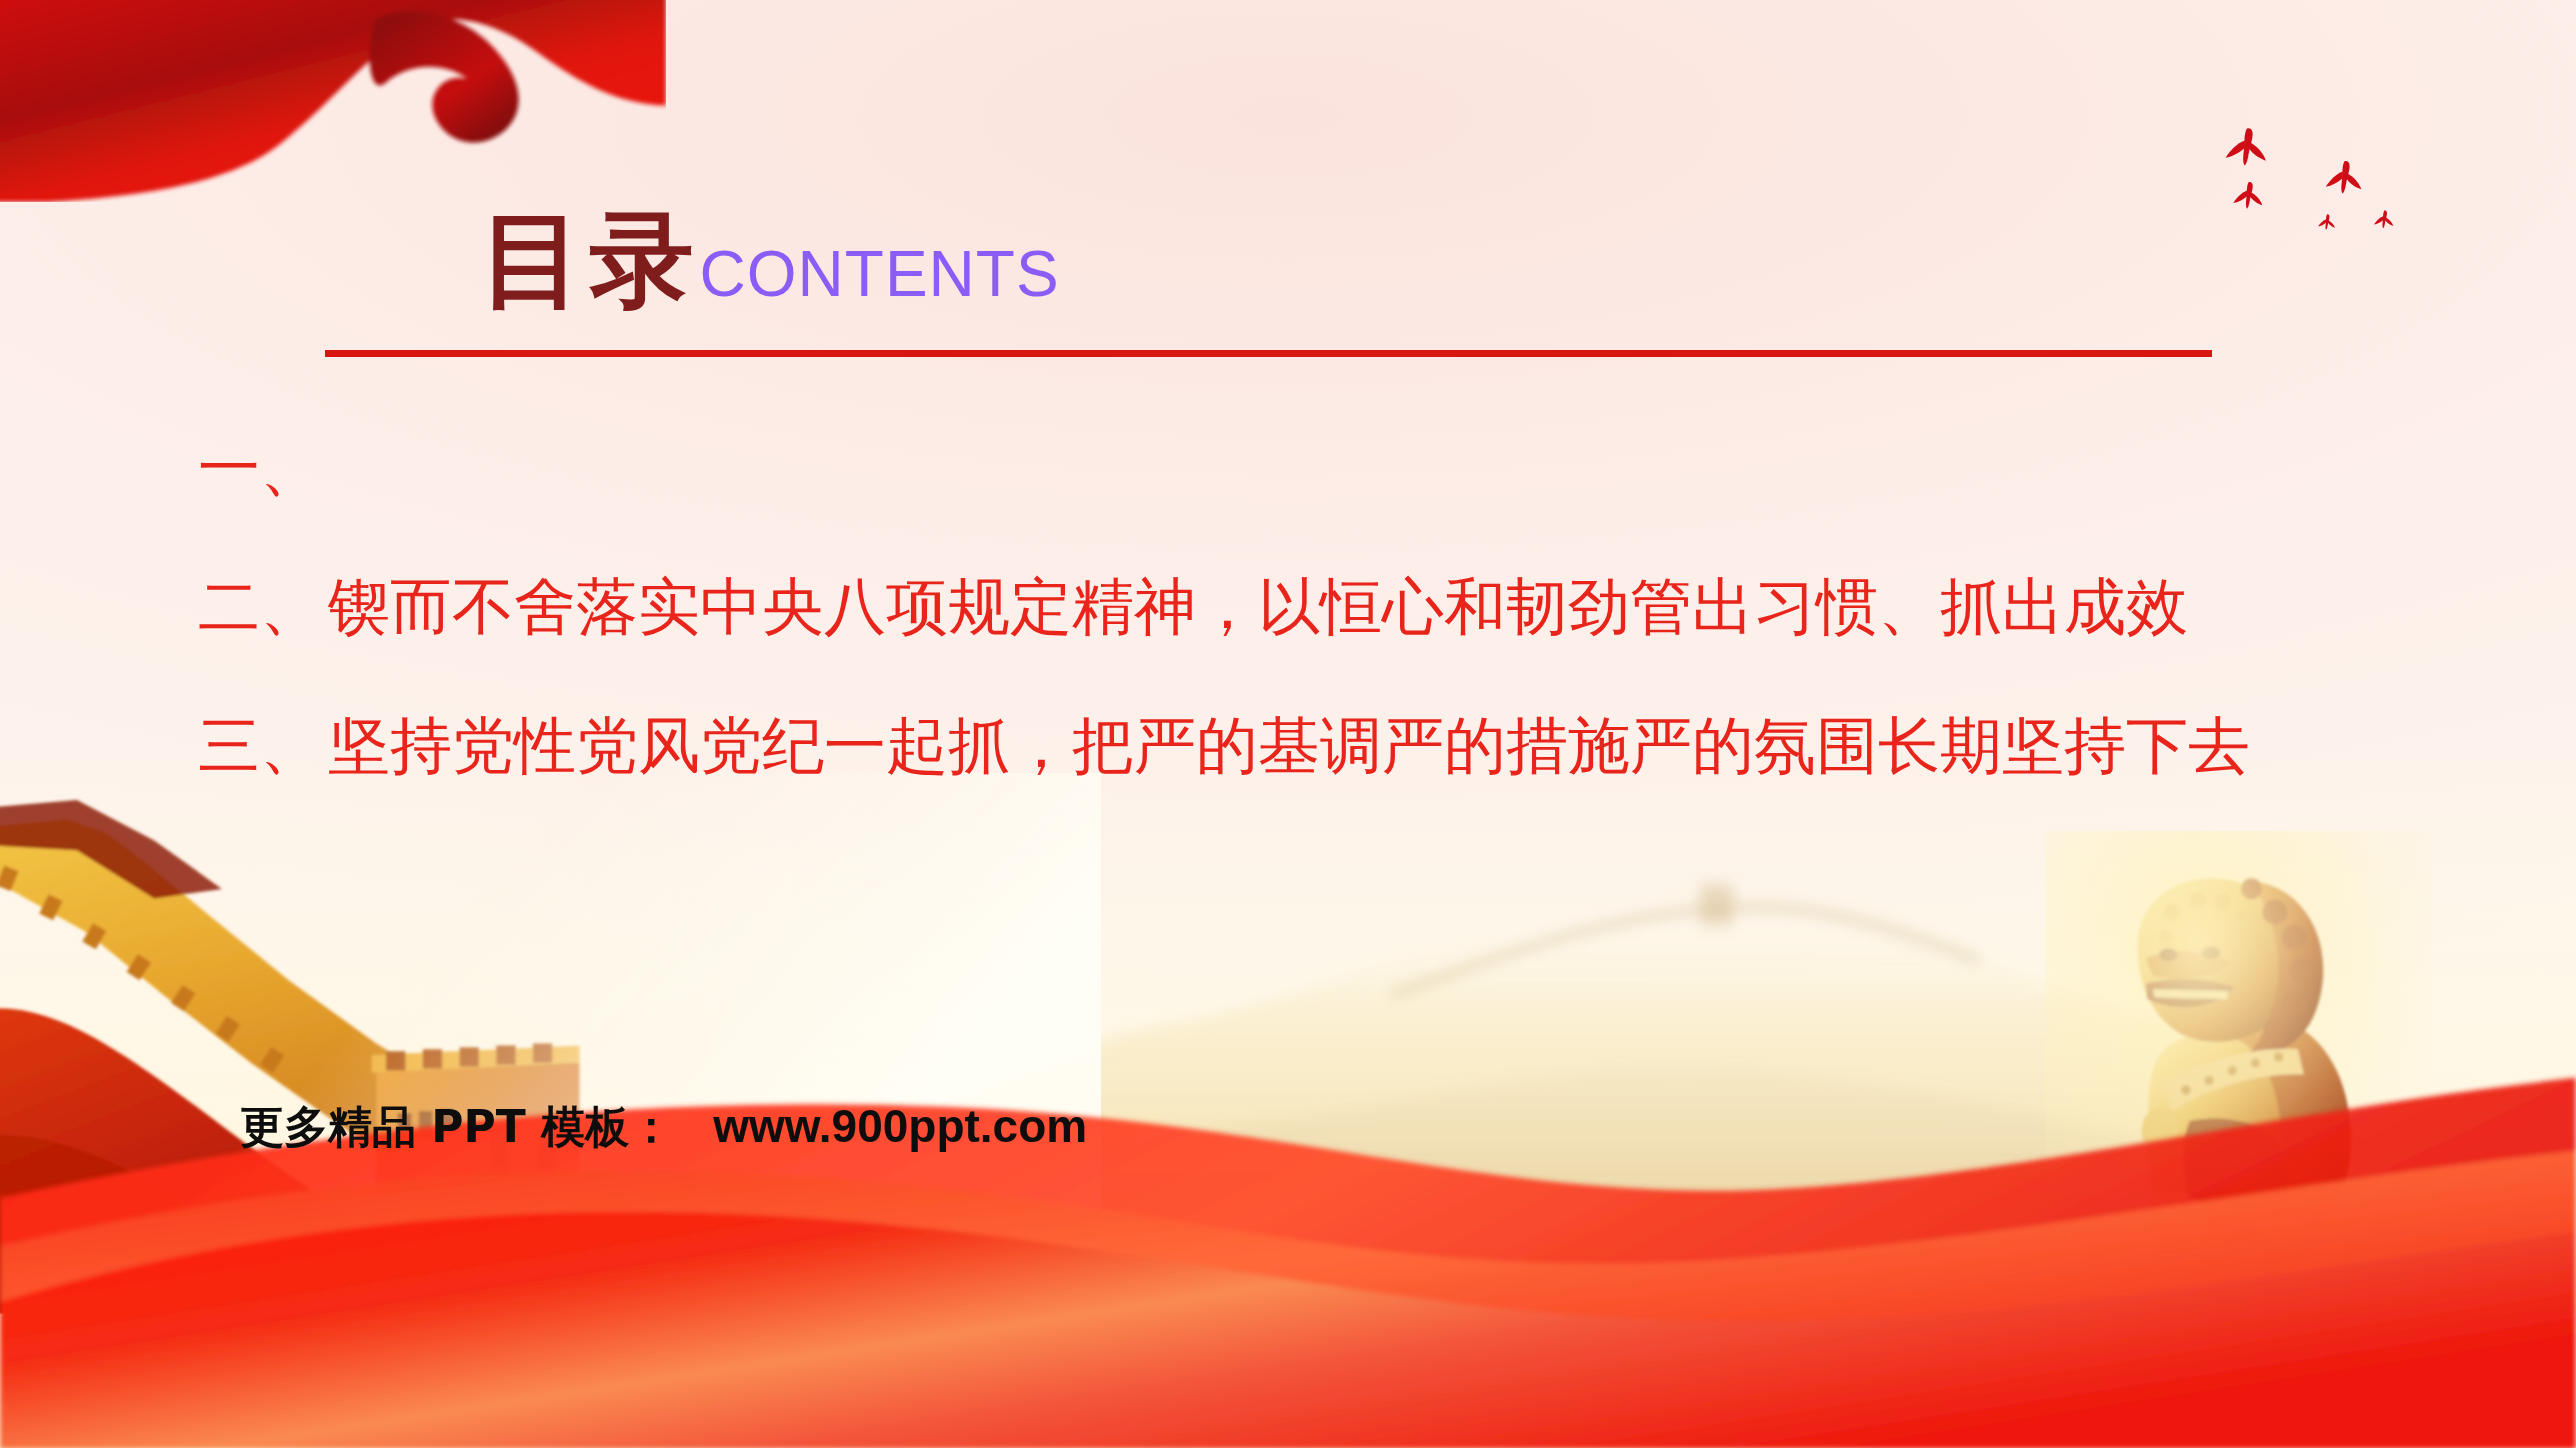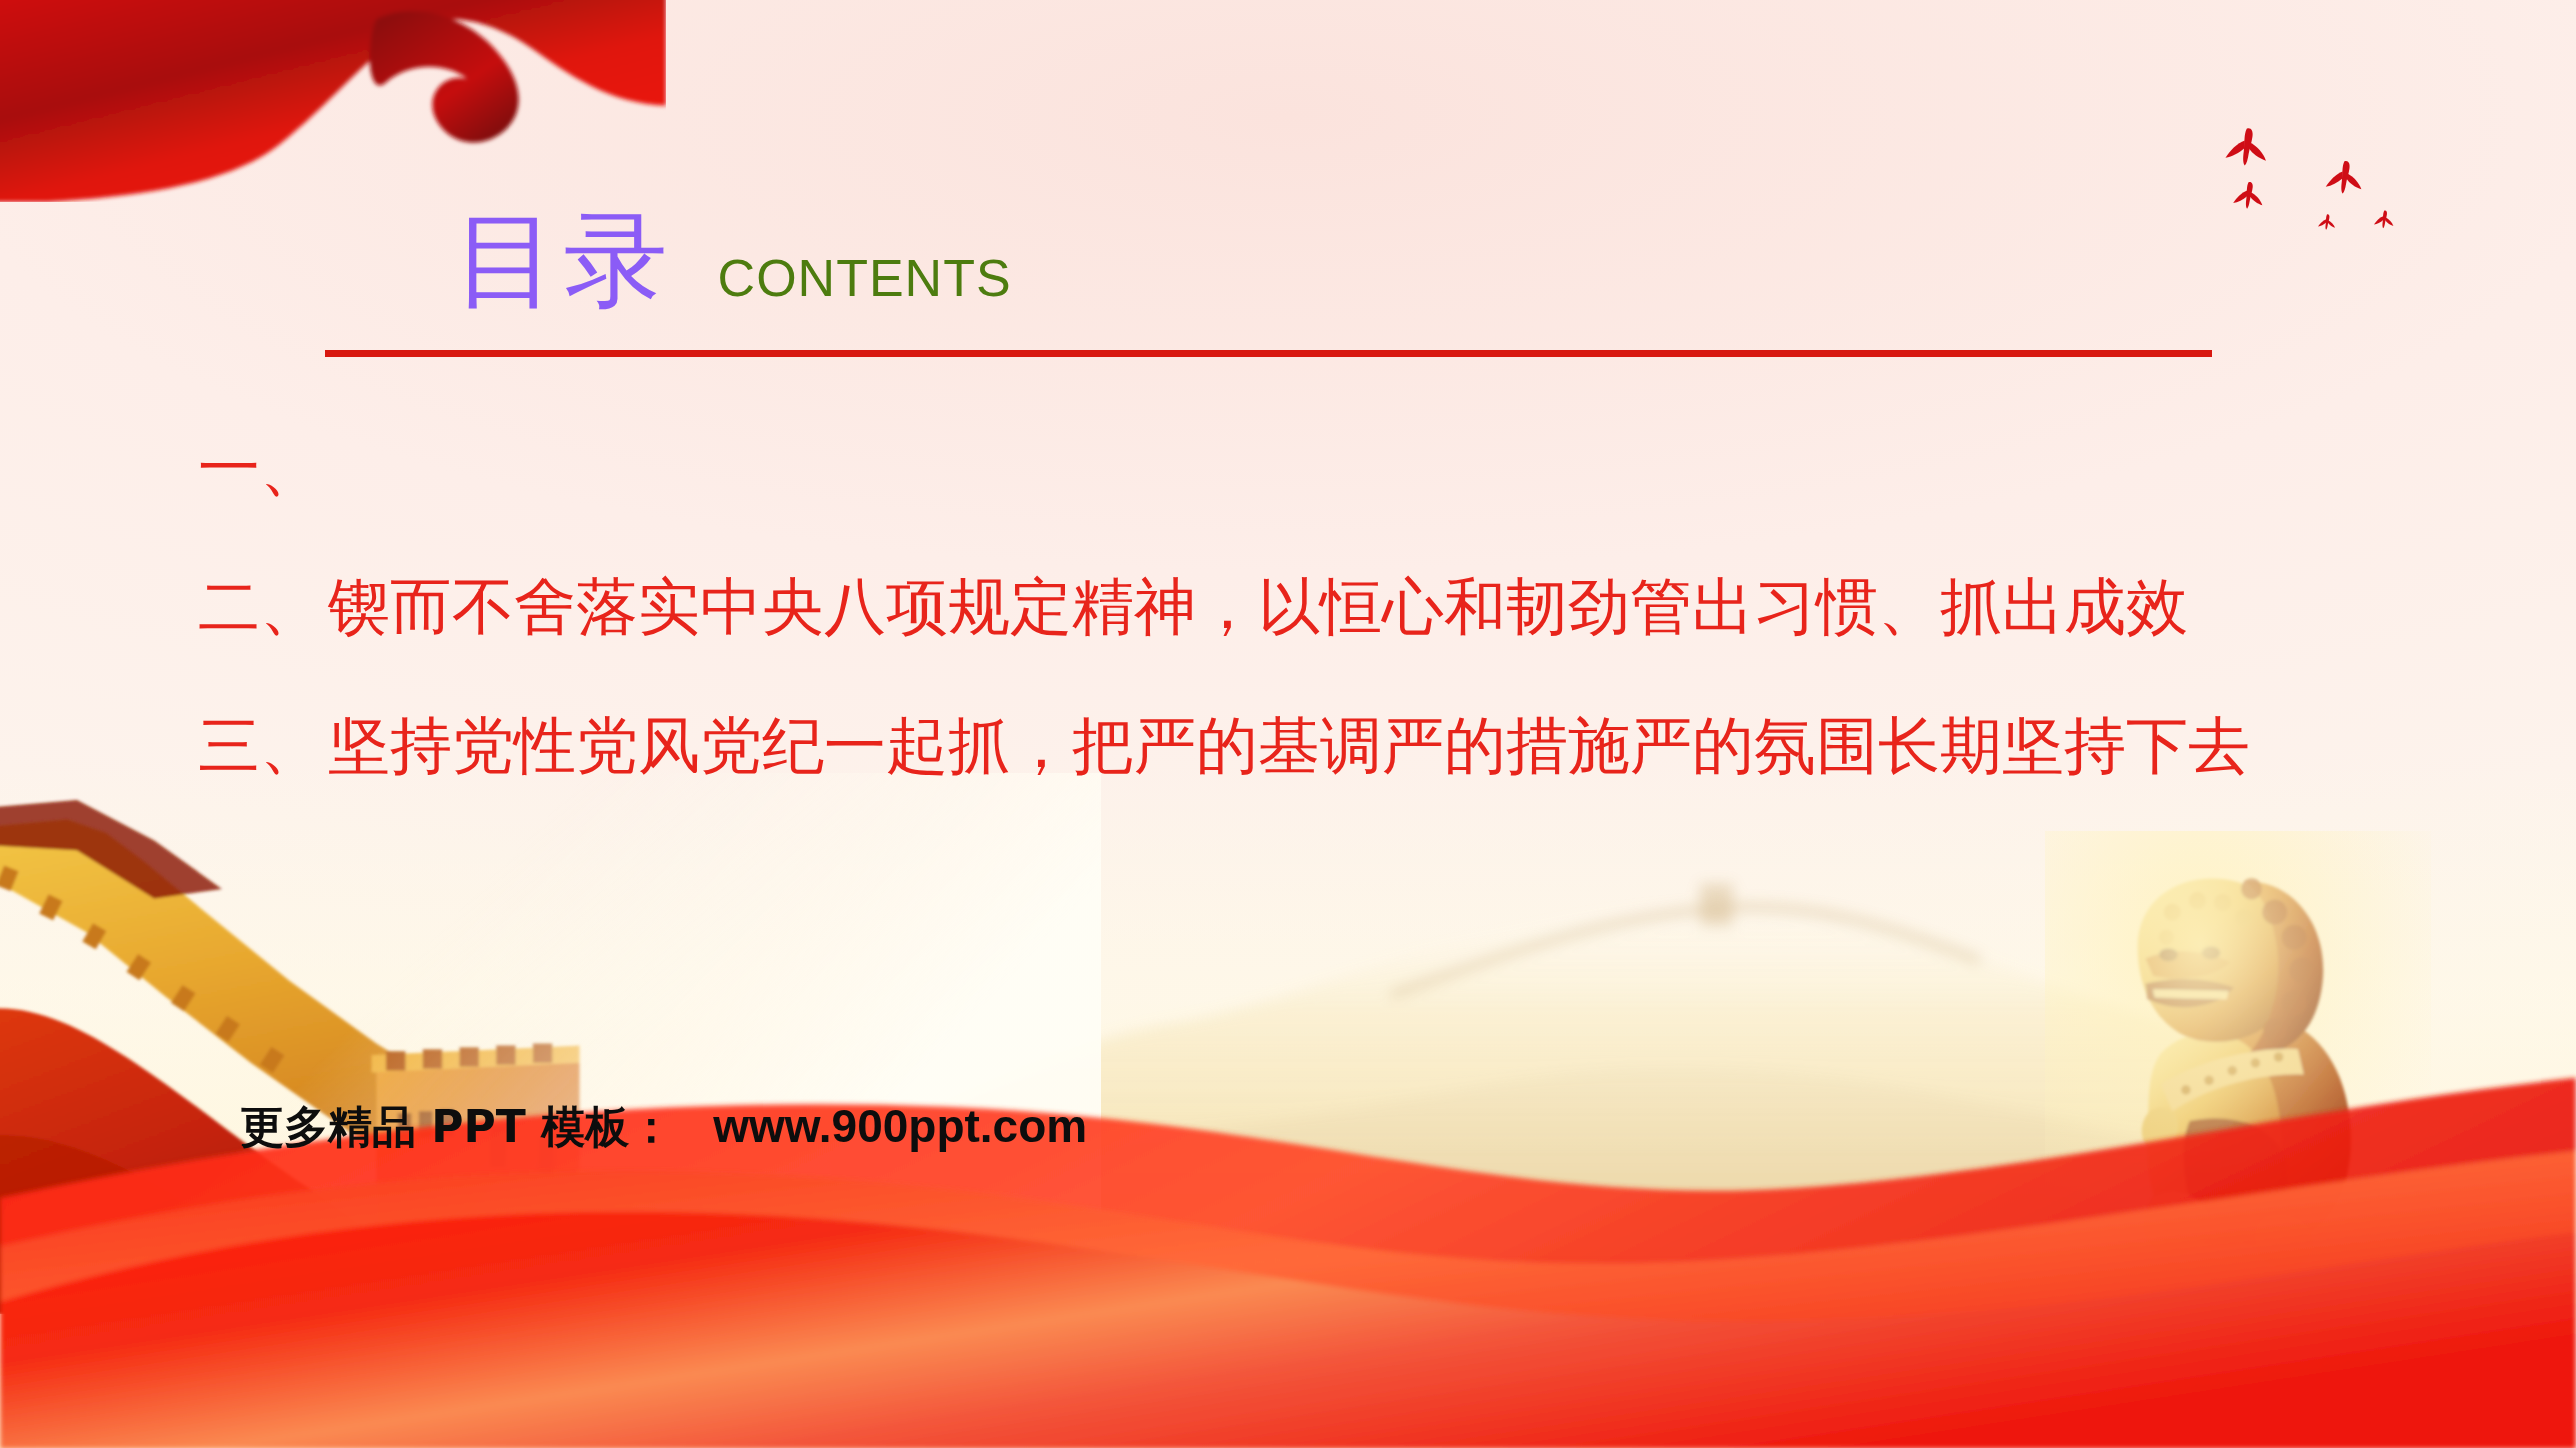--- a/index.html
+++ b/index.html
@@ -84,31 +84,31 @@
     position: absolute;
     left: 454px; top: 208px;
     display: flex;
     align-items: baseline;
     white-space: nowrap;
   }
   .title-cn {
     font-family: "DejaVu Sans", "Liberation Sans", sans-serif;
     font-size: 104px;
     line-height: 1;
-    color: #8b5cf6;
+    color: #7f1d1d;
     letter-spacing: 5.8px;
-    font-weight: 400;
+    font-weight: 700;
+    margin-left: 26px;
   }
   .title-en {
     font-family: "Liberation Sans", sans-serif;
-    font-size: 52px;
+    font-size: 64px;
     line-height: 1;
-    color: #4d7c0f;
+    color: #8b5cf6;
     letter-spacing: 1px;
-    margin-left: 44px;
     font-weight: 400;
   }
   .divider {
     position: absolute;
     left: 325px; top: 350px;
     width: 1887px; height: 6.8px;
     background: #d81810;
   }
 
   

